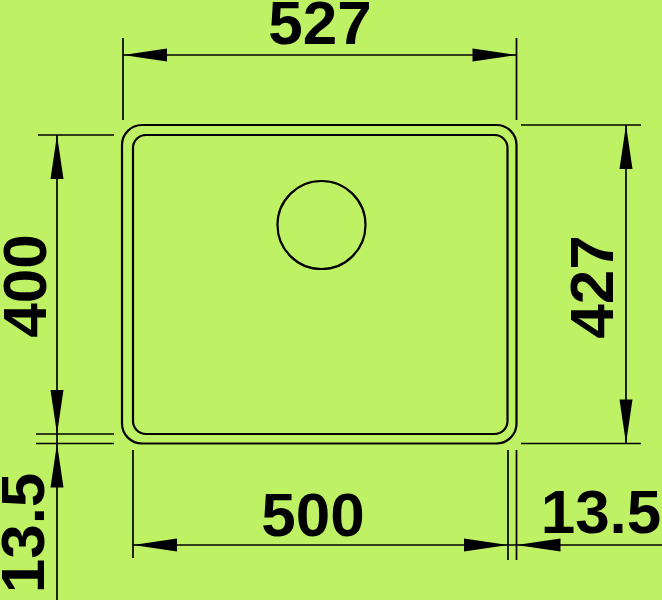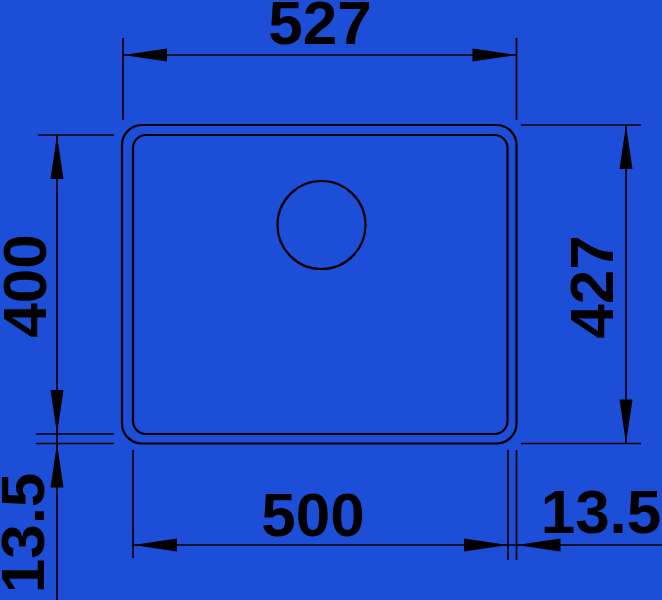--- a/index.html
+++ b/index.html
@@ -8,21 +8,21 @@
     background: #ffffff;
     width: 662px;
     height: 600px;
     overflow: hidden;
     font-family: "Liberation Sans", "DejaVu Sans", sans-serif;
   }
   .drawing-canvas {
     position: relative;
     width: 662px;
     height: 600px;
-    background: #1d4ed8;
+    background: #bef264;
   }
   svg { display: block; }
   .outline   { fill: none; stroke: #000000; stroke-width: 2.2; }
   .thin      { fill: none; stroke: #000000; stroke-width: 1.7; }
   .arrowhead { fill: #000000; stroke: none; }
   .dim-label {
     fill: #000000;
     font-family: "Liberation Sans", "DejaVu Sans", sans-serif;
     font-weight: bold;
     font-size: 62px;

